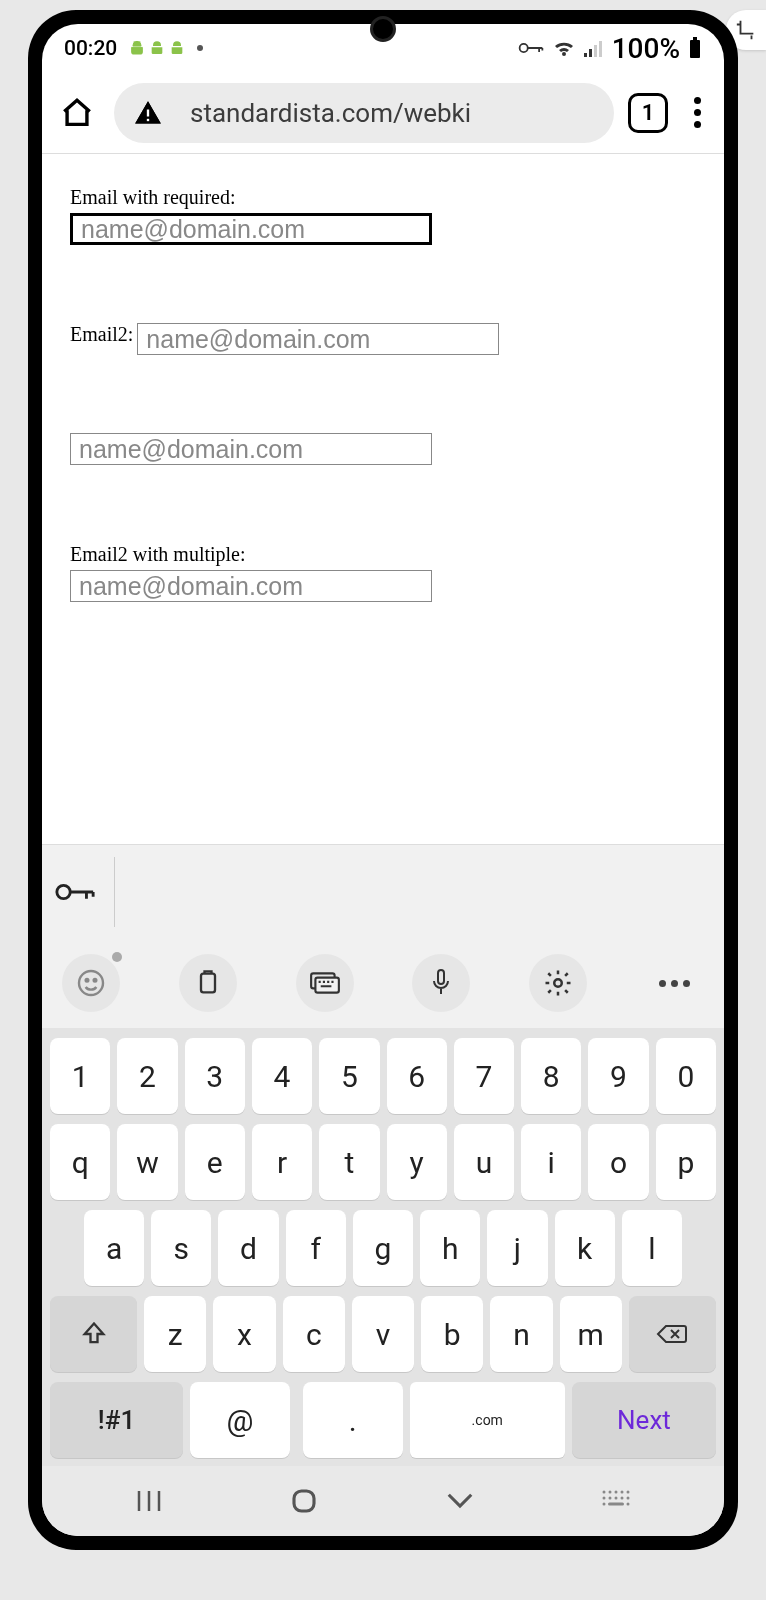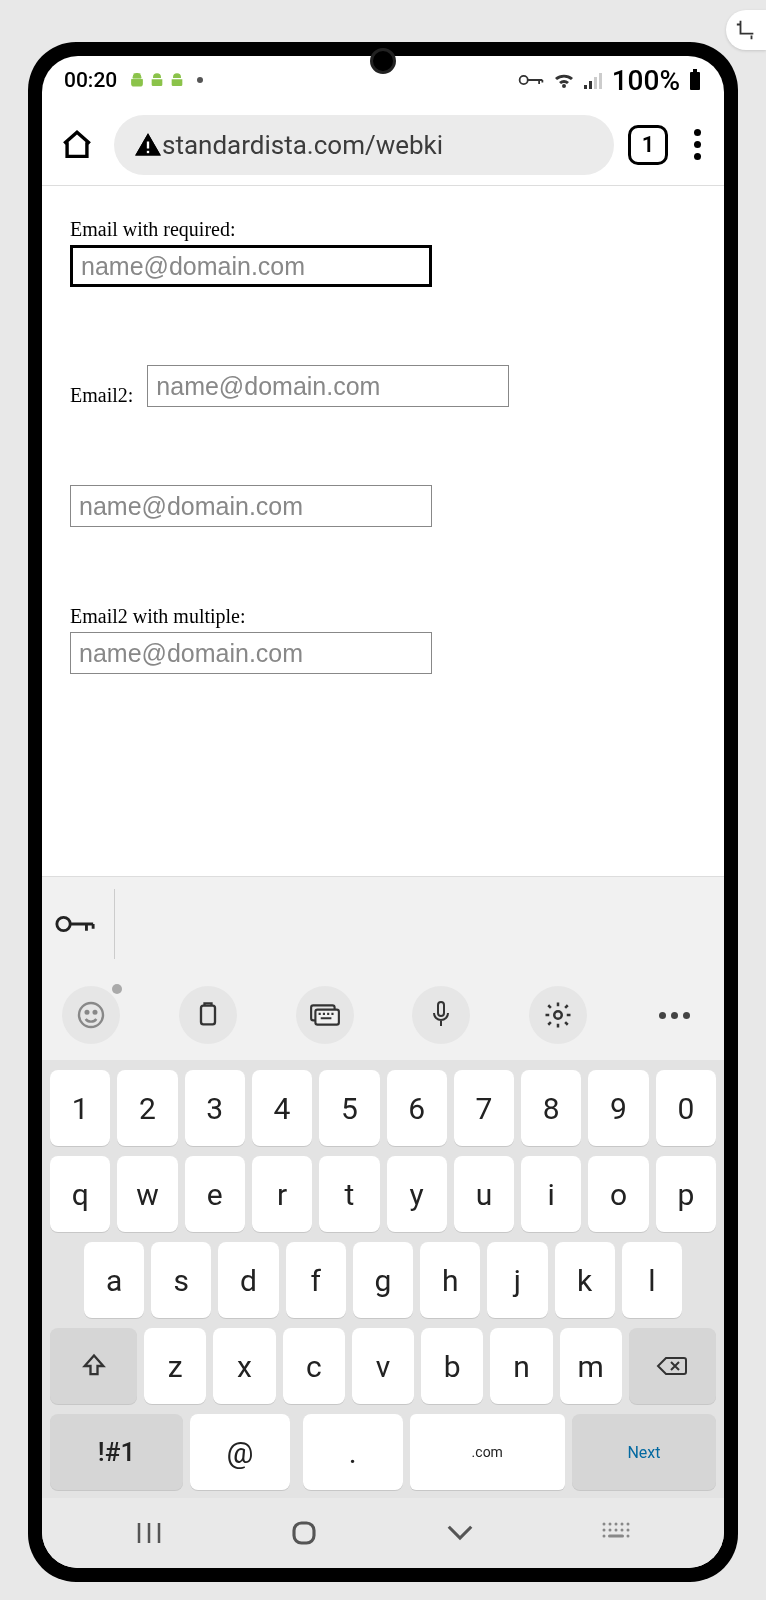--- a/index.html
+++ b/index.html
@@ -13,21 +13,20 @@
   }
   .phone-frame {
     position: absolute;
     top: 10px;
     left: 28px;
     width: 710px;
     height: 1540px;
     background: #000;
     border-radius: 48px;
     padding: 14px;
-    margin-top: 32px;
   }
   .screen {
     width: 100%;
     height: 100%;
     background: #fff;
     border-radius: 36px;
     overflow: hidden;
     display: flex;
     flex-direction: column;
     position: relative;
@@ -69,21 +68,21 @@
   }
   .home-btn { width:46px; height:46px; display:flex; align-items:center; justify-content:center; }
   .url-pill {
     flex:1;
     background:#ebebeb;
     border-radius: 40px;
     height: 60px;
     display:flex;
     align-items:center;
     padding: 0 20px;
-    gap: 0;
+    gap: 28px;
     font-size: 26px;
     color:#3c3c3c;
     overflow:hidden;
     white-space:nowrap;
   }
   .warn-icon { display:flex; align-items:center;}
   .tabs-btn {
     width:40px; height:40px; border:3px solid #000; border-radius:10px;
     display:flex; align-items:center; justify-content:center;
     font-size:22px; font-weight:600;
@@ -92,32 +91,32 @@
   .menu-dots span { width:7px; height:7px; background:#000; border-radius:50%;}
   
   .web-content {
     flex:1;
     overflow:hidden;
     padding: 32px 28px 0 28px;
     font-family: Georgia, 'Times New Roman', serif;
     color:#000;
   }
   .form-row { margin-bottom: 78px;}
-  .form-row.inline { display:flex; align-items:flex-end; gap:14px;}
+  .form-row.inline { display:flex; align-items:flex-start; gap:4px;}
   .form-label { font-size: 20px; margin-bottom:4px; display:block;}
   .form-row.inline .form-label { margin-bottom:0;}
   .text-input {
     font-family: Arial, sans-serif;
     font-size: 25px;
     padding: 4px 8px;
     border: 1px solid #888;
     color:#000;
     background:#fff;
     width: 362px;
-    height: 42px;
+    height: 32px;
   }
   .text-input.focused { border: 3px solid #000; outline:none;}
   .text-input::placeholder { color:#888;}
   
   .suggestion-strip {
     height: 94px;
     background:#f1f1f1;
     border-top:1px solid #ddd;
     display:flex;
     align-items:center;
@@ -168,21 +167,21 @@
   .key.wide { flex:1.4;}
   .key.shift svg, .key.back svg { }
   .kb-row.row3 { padding: 0 34px;}
   .kb-bottom { display:flex; gap:7px;}
   .kb-bottom .key { height:76px;}
   .key.sym { flex:1.2; background:#d6d6d6; font-size:26px; font-weight:500;}
   .key.at { flex:0.9;}
   .key.space { flex:3.2; font-size:22px; color:#444;}
   .key.dot { flex:0.9; font-size:30px;}
   .key.com { flex:1.4; font-size:14px;border-radius:6px;}
-  .key.next{ flex:1.3; background:#d6d6d6; font-size:16px; color:#0369a1;}
+  .key.next{ flex:1.3; background:#d6d6d6; font-size:26px; color:#6d28d9;}
   
   .nav-bar {
     height:70px;
     background:#e9e9e9;
     display:flex;
     align-items:center;
     justify-content:space-around;
     padding: 0 30px;
   }
   .nav-item { color:#555; display:flex; align-items:center; justify-content:center;}

